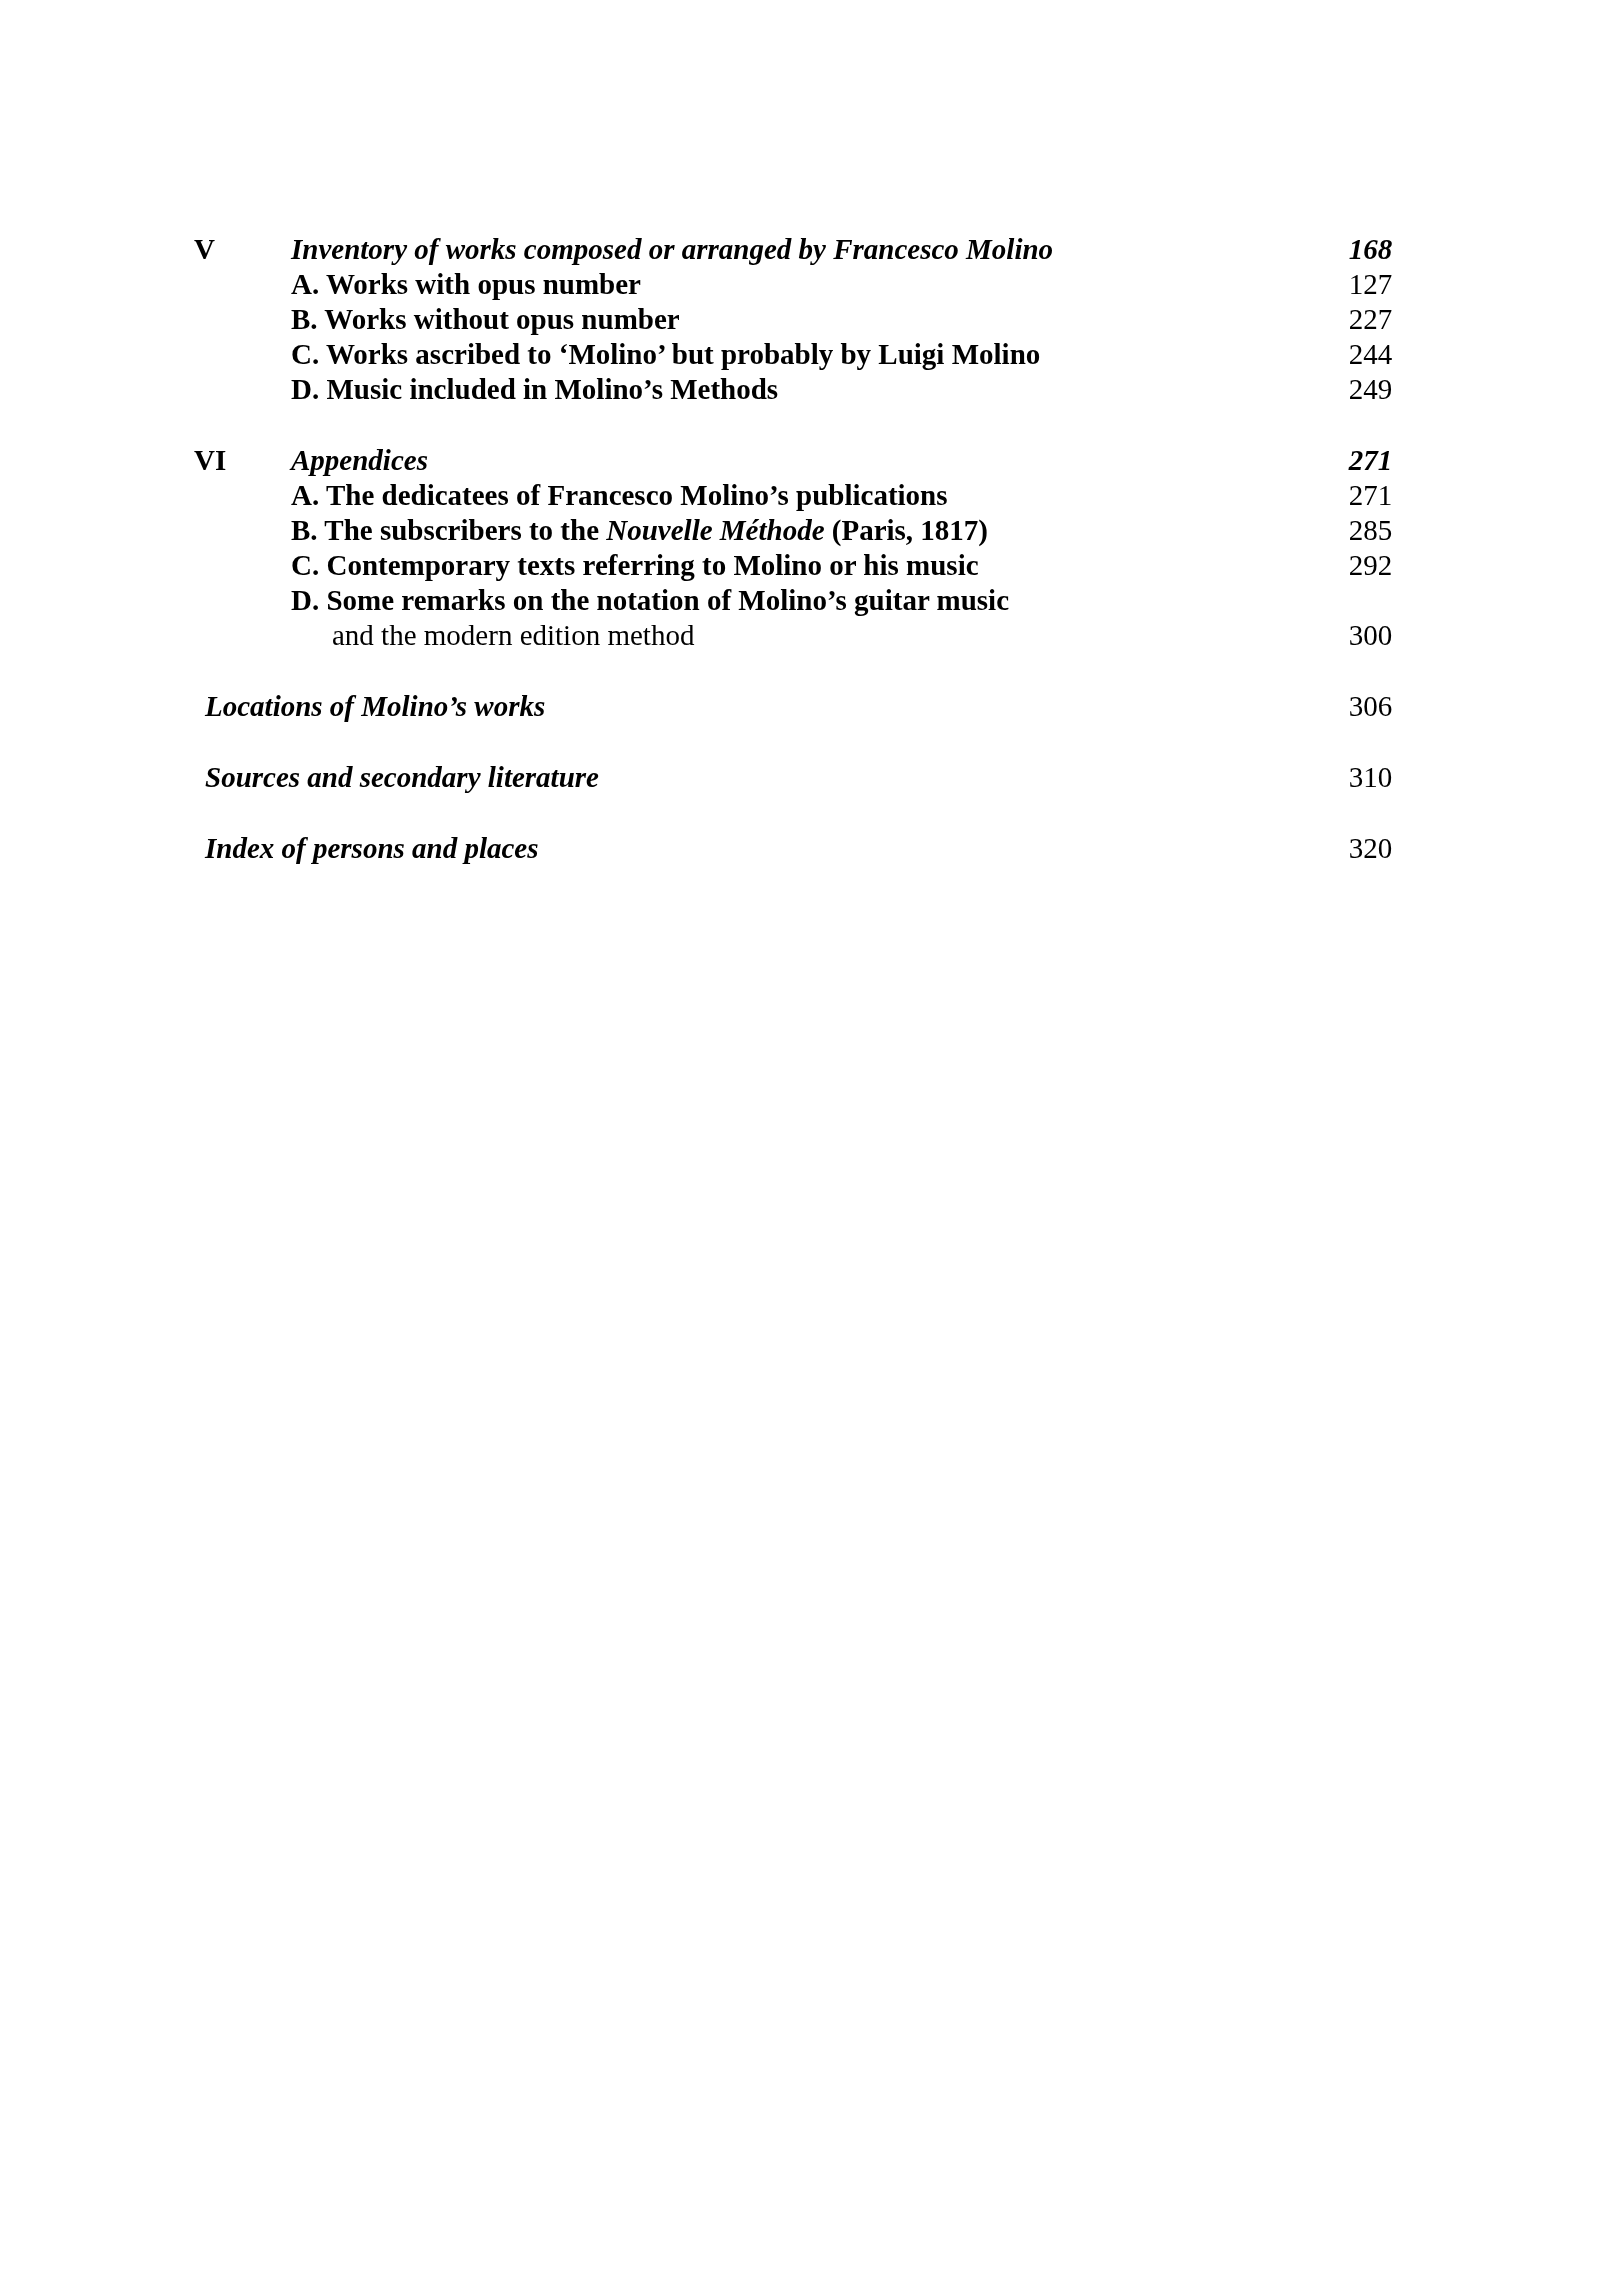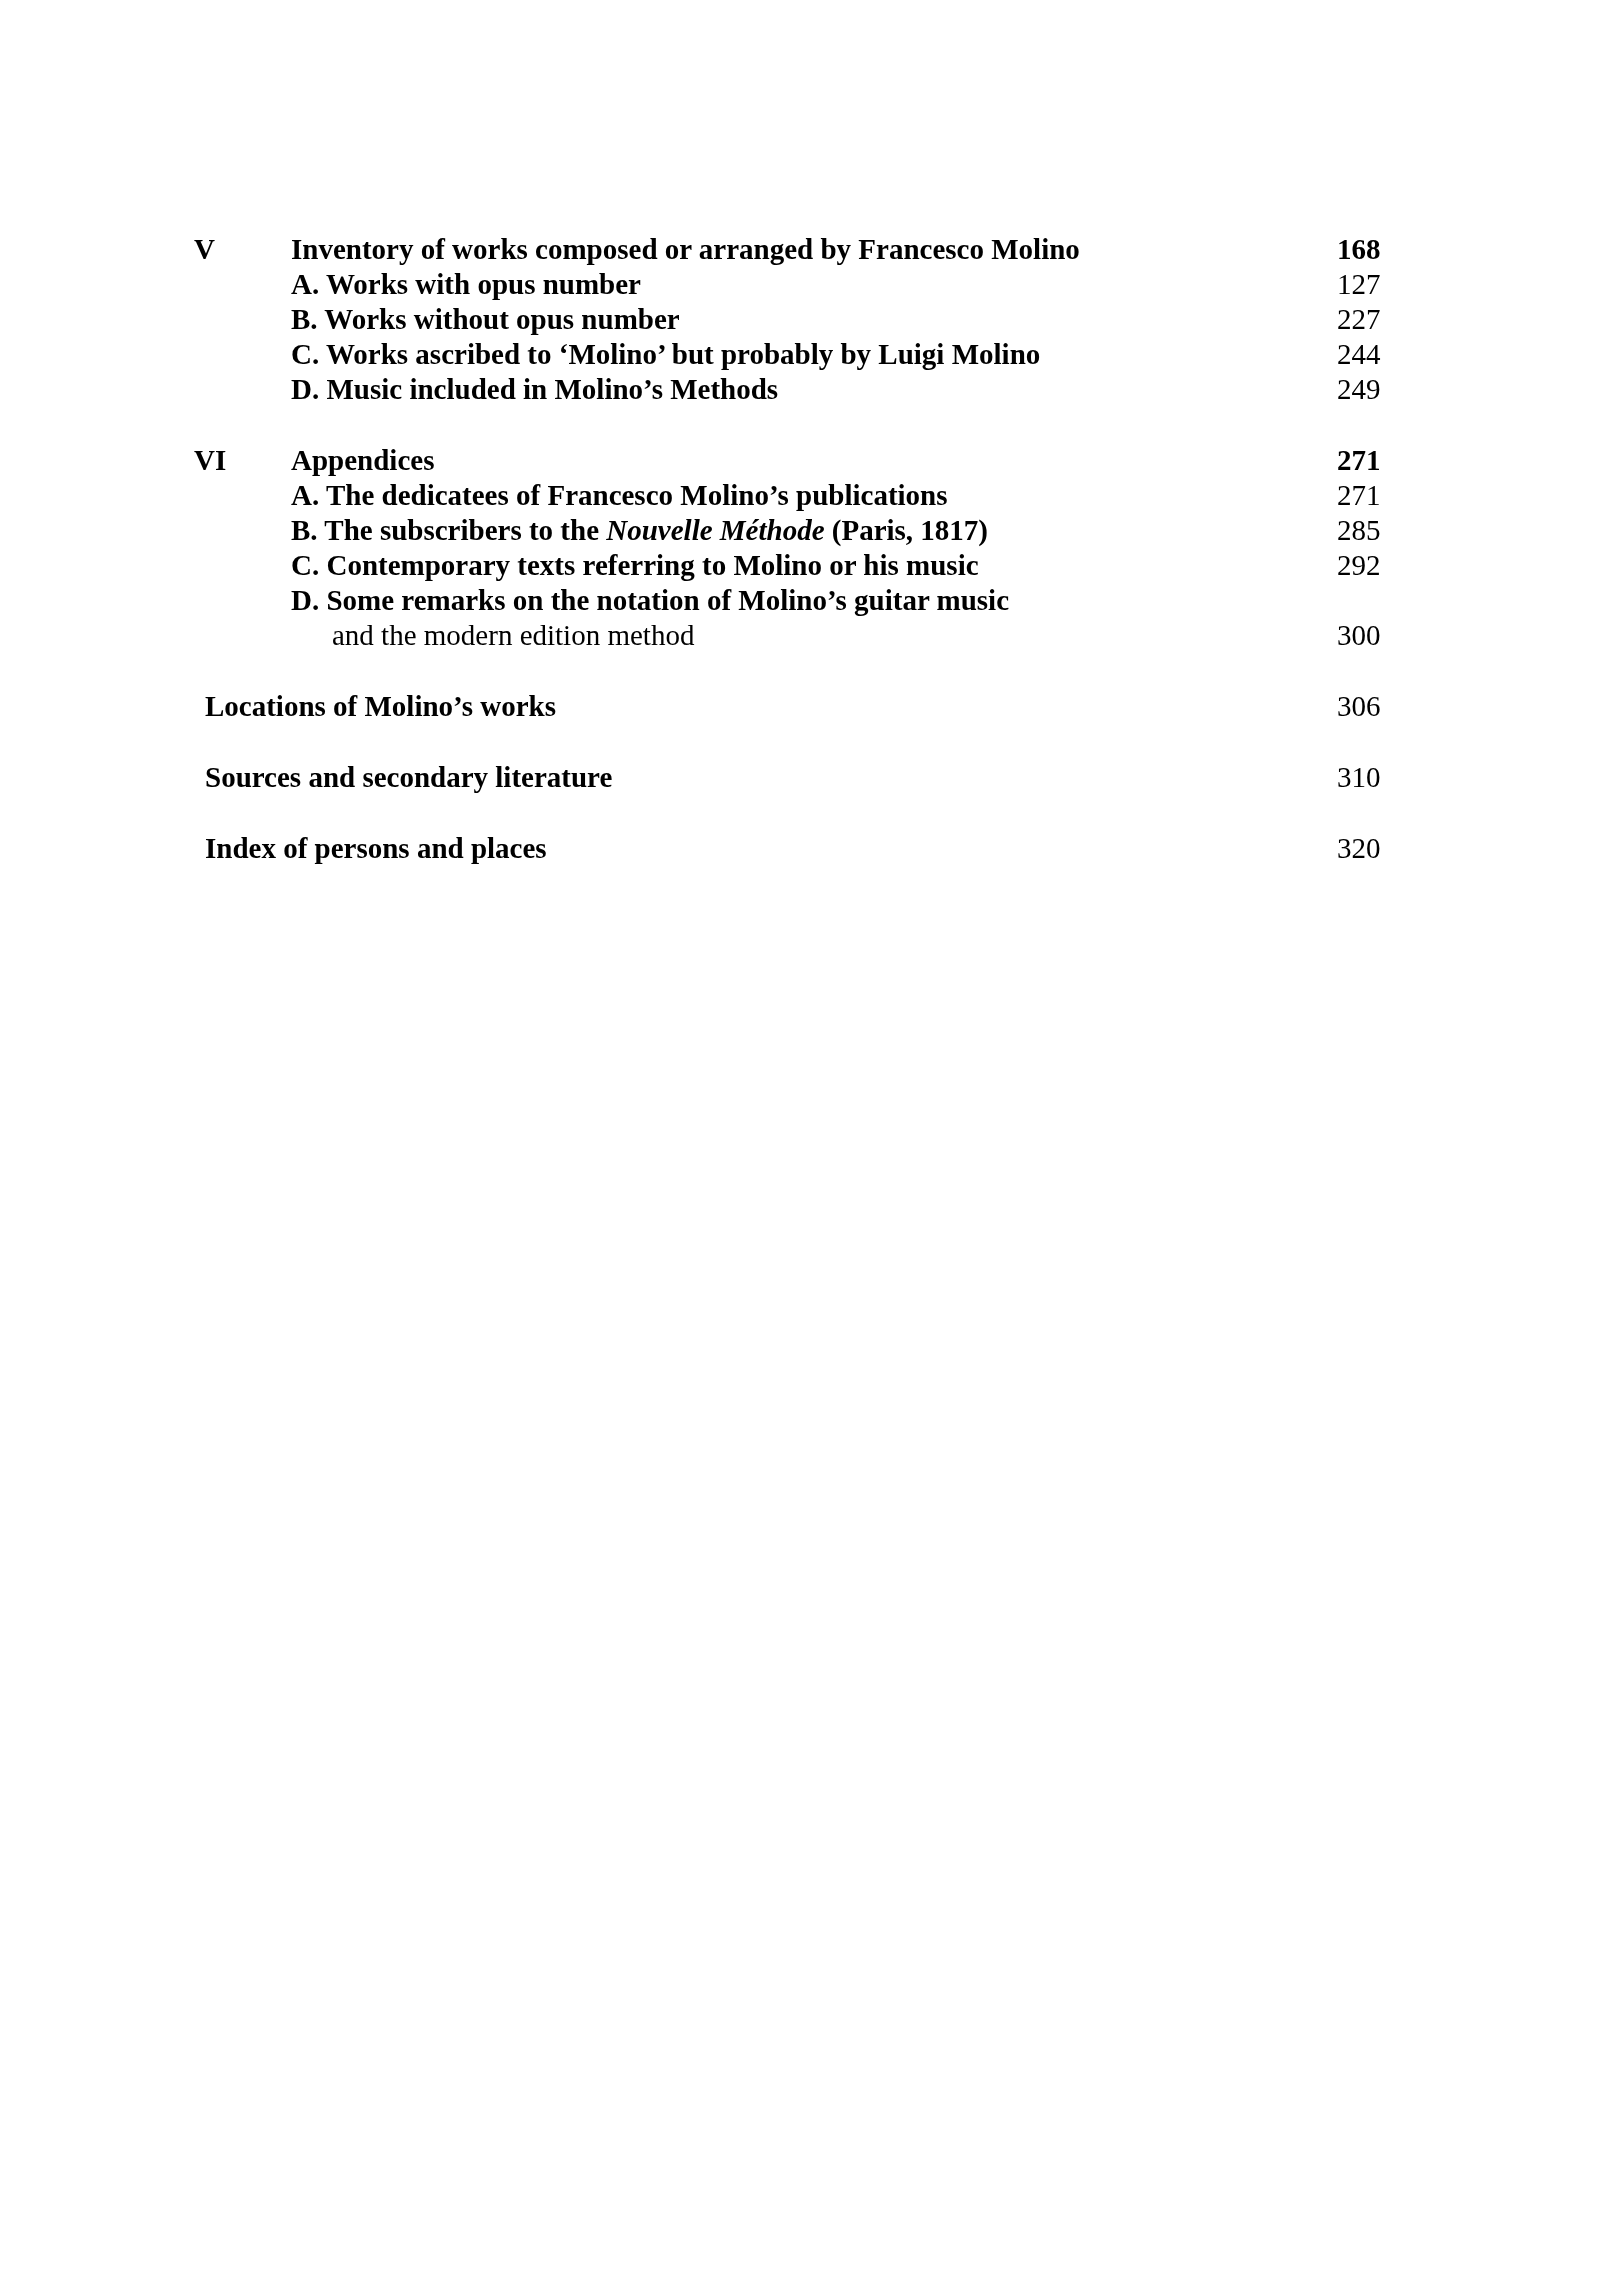--- a/index.html
+++ b/index.html
@@ -35,26 +35,27 @@
   .numcol {
     flex: none;
     width: 97px;
     font-weight: bold;
   }
   .label {
     flex: 1;
   }
   .bold {
     font-weight: bold;
+    font-style: italic;
   }
   .pagenum {
     flex: none;
     width: 67px;
     margin-left: 13.3px;
-    text-align: left;
+    text-align: center;
     white-space: nowrap;
   }
   .row.sub .label {
     padding-left: 97px;
     font-weight: bold;
   }
   .row.cont .label {
     padding-left: 138px;
   }
   .section-vi {

